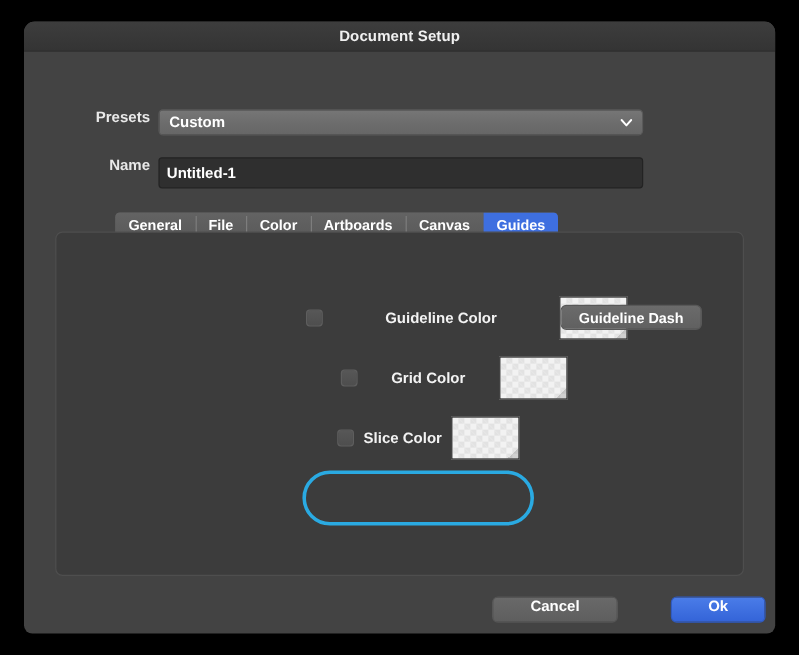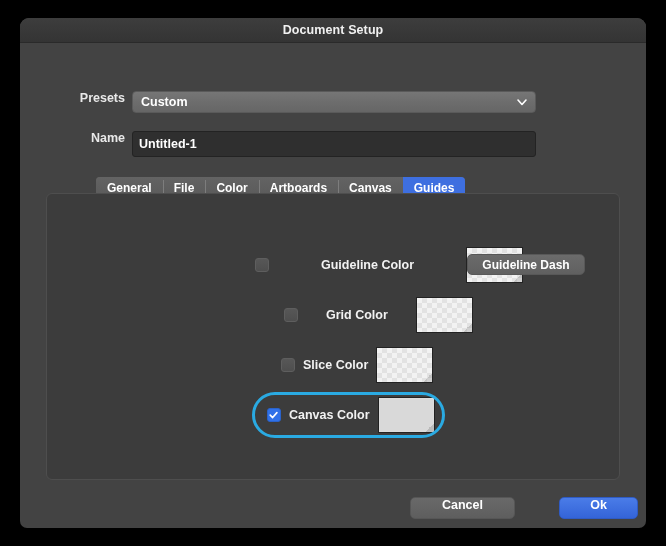--- a/index.html
+++ b/index.html
@@ -346,29 +346,20 @@
     <span class="row-label">Grid Color</span>
     <span class="swatch checker"></span>
   </div>
 
   <div class="color-row row-slice">
     <span class="cbox off"></span>
     <span class="row-label">Slice Color</span>
     <span class="swatch checker"></span>
   </div>
 
-  <div class="color-row row-canvas">
-    <span class="cbox on">
-      <svg viewBox="0 0 14 14" width="12" height="12" aria-hidden="true">
-        <polyline points="2.6,7.2 5.4,10 10.4,4.2" fill="none" stroke="#ffffff" stroke-width="1.9" stroke-linecap="round" stroke-linejoin="round"></polyline>
-      </svg>
-    </span>
-    <span class="row-label">Canvas Color</span>
-    <span class="swatch solid"></span>
-  </div>
 
   <div class="focus-ring"></div>
 
   <div class="dash-button">
     <span>Guideline Dash</span>
   </div>
 
   <div class="btn btn-cancel">
     <span>Cancel</span>
   </div>

